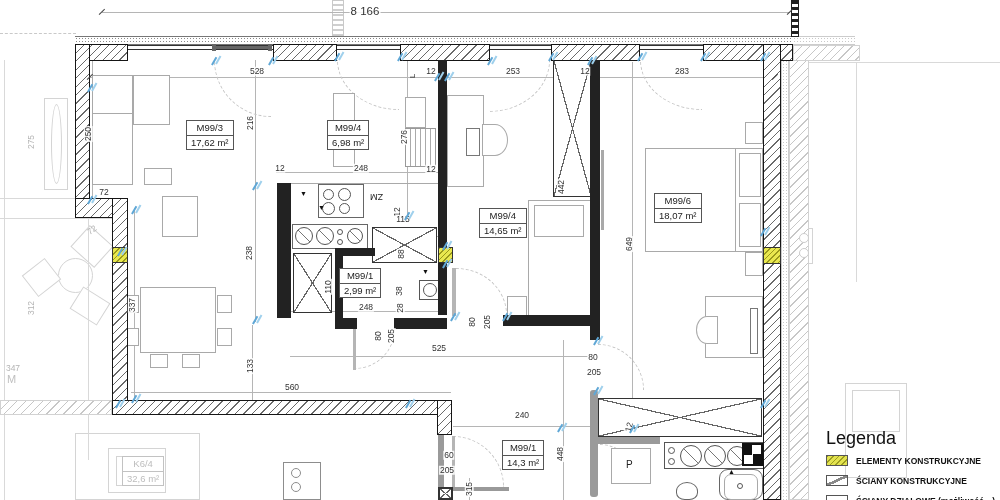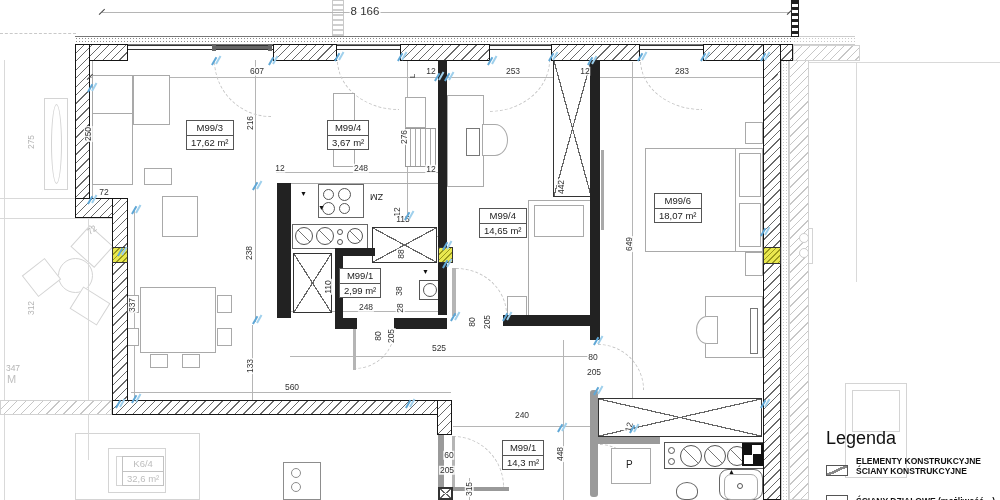--- a/index.html
+++ b/index.html
@@ -238,21 +238,21 @@
   <div class="abs fur" style="left:724px;top:474px;width:34px;height:26px;border-radius:7px;"></div>
   <div class="abs pcirc" style="left:737px;top:483px;width:6px;height:6px;"></div>
   <div class="abs fur" style="left:676px;top:482px;width:22px;height:18px;border-radius:50% 50% 40% 40%;border-color:#666;"></div>
 
   <div class="rlabel" style="left:186px;top:120px;">
     <div class="rt">M99/3</div>
     <div class="rb">17,62 m²</div>
   </div>
   <div class="rlabel" style="left:327px;top:120px;">
     <div class="rt">M99/4</div>
-    <div class="rb">3,67 m²</div>
+    <div class="rb">6,98 m²</div>
   </div>
   <div class="rlabel" style="left:339px;top:268px;">
     <div class="rt">M99/1</div>
     <div class="rb">2,99 m²</div>
   </div>
   <div class="rlabel" style="left:479px;top:208px;">
     <div class="rt">M99/4</div>
     <div class="rb">14,65 m²</div>
   </div>
   <div class="rlabel" style="left:654px;top:193px;">
@@ -267,36 +267,36 @@
     <div class="rt">K6/4</div>
     <div class="rb">32,6 m²</div>
   </div>
 
   <span class="note" style="left:370px;top:192px;font-size:9px;transform:rotate(180deg);">ZM</span>
   <span class="note" style="left:411px;top:72px;font-size:8px;transform:rotate(-90deg);">L</span>
   <span class="note" style="left:626px;top:460px;font-size:10px;">P</span>
   <span class="note" style="left:7px;top:374px;font-size:11px;color:#c0c0c0;">M</span>
 
   <div class="legend-title" style="left:826px;top:428px;">Legenda</div>
-  <div class="legend-row" style="left:826px;top:455px;width:174px;text-align:right;">
+  <div class="legend-row" style="left:826px;top:455px;width:174px;">
     <span class="legend-swatch sw-yel"></span>
     <span class="legend-label">ELEMENTY KONSTRUKCYJNE</span>
   </div>
-  <div class="legend-row" style="left:826px;top:465px;width:143px;">
+  <div class="legend-row" style="left:826px;top:475px;width:143px;">
     <span class="legend-swatch sw-diag"></span>
     <span class="legend-label">ŚCIANY KONSTRUKCYJNE</span>
   </div>
   <div class="legend-row" style="left:826px;top:495px;width:174px;">
     <span class="legend-swatch"></span>
     <span class="legend-label">ŚCIANY DZIAŁOWE (możliwość…)</span>
   </div>
 
   <div id="dim-layer">
       <span class="dim big" style="left: 365px; top: 12px;">8 166</span>
-      <span class="dim" style="left: 257px; top: 71px;">607</span>
+      <span class="dim" style="left: 257px; top: 71px;">528</span>
       <span class="dim" style="left: 431px; top: 71px;">12</span>
       <span class="dim" style="left: 513px; top: 71px;">253</span>
       <span class="dim" style="left: 585px; top: 71px;">12</span>
       <span class="dim" style="left: 682px; top: 71px;">283</span>
       <span class="dim" style="left: 88px; top: 134px; transform: translate(-50%, -50%) rotate(-90deg);">250</span>
       <span class="dim" style="left: 250px; top: 123px; transform: translate(-50%, -50%) rotate(-90deg);">216</span>
       <span class="dim" style="left: 404px; top: 137px; transform: translate(-50%, -50%) rotate(-90deg);">276</span>
       <span class="dim" style="left: 104px; top: 192px;">72</span>
       <span class="dim mut" style="left: 92px; top: 230px; transform: translate(-50%, -50%) rotate(-35deg);">72</span>
       <span class="dim mut" style="left: 31px; top: 142px; transform: translate(-50%, -50%) rotate(-90deg);">275</span>

